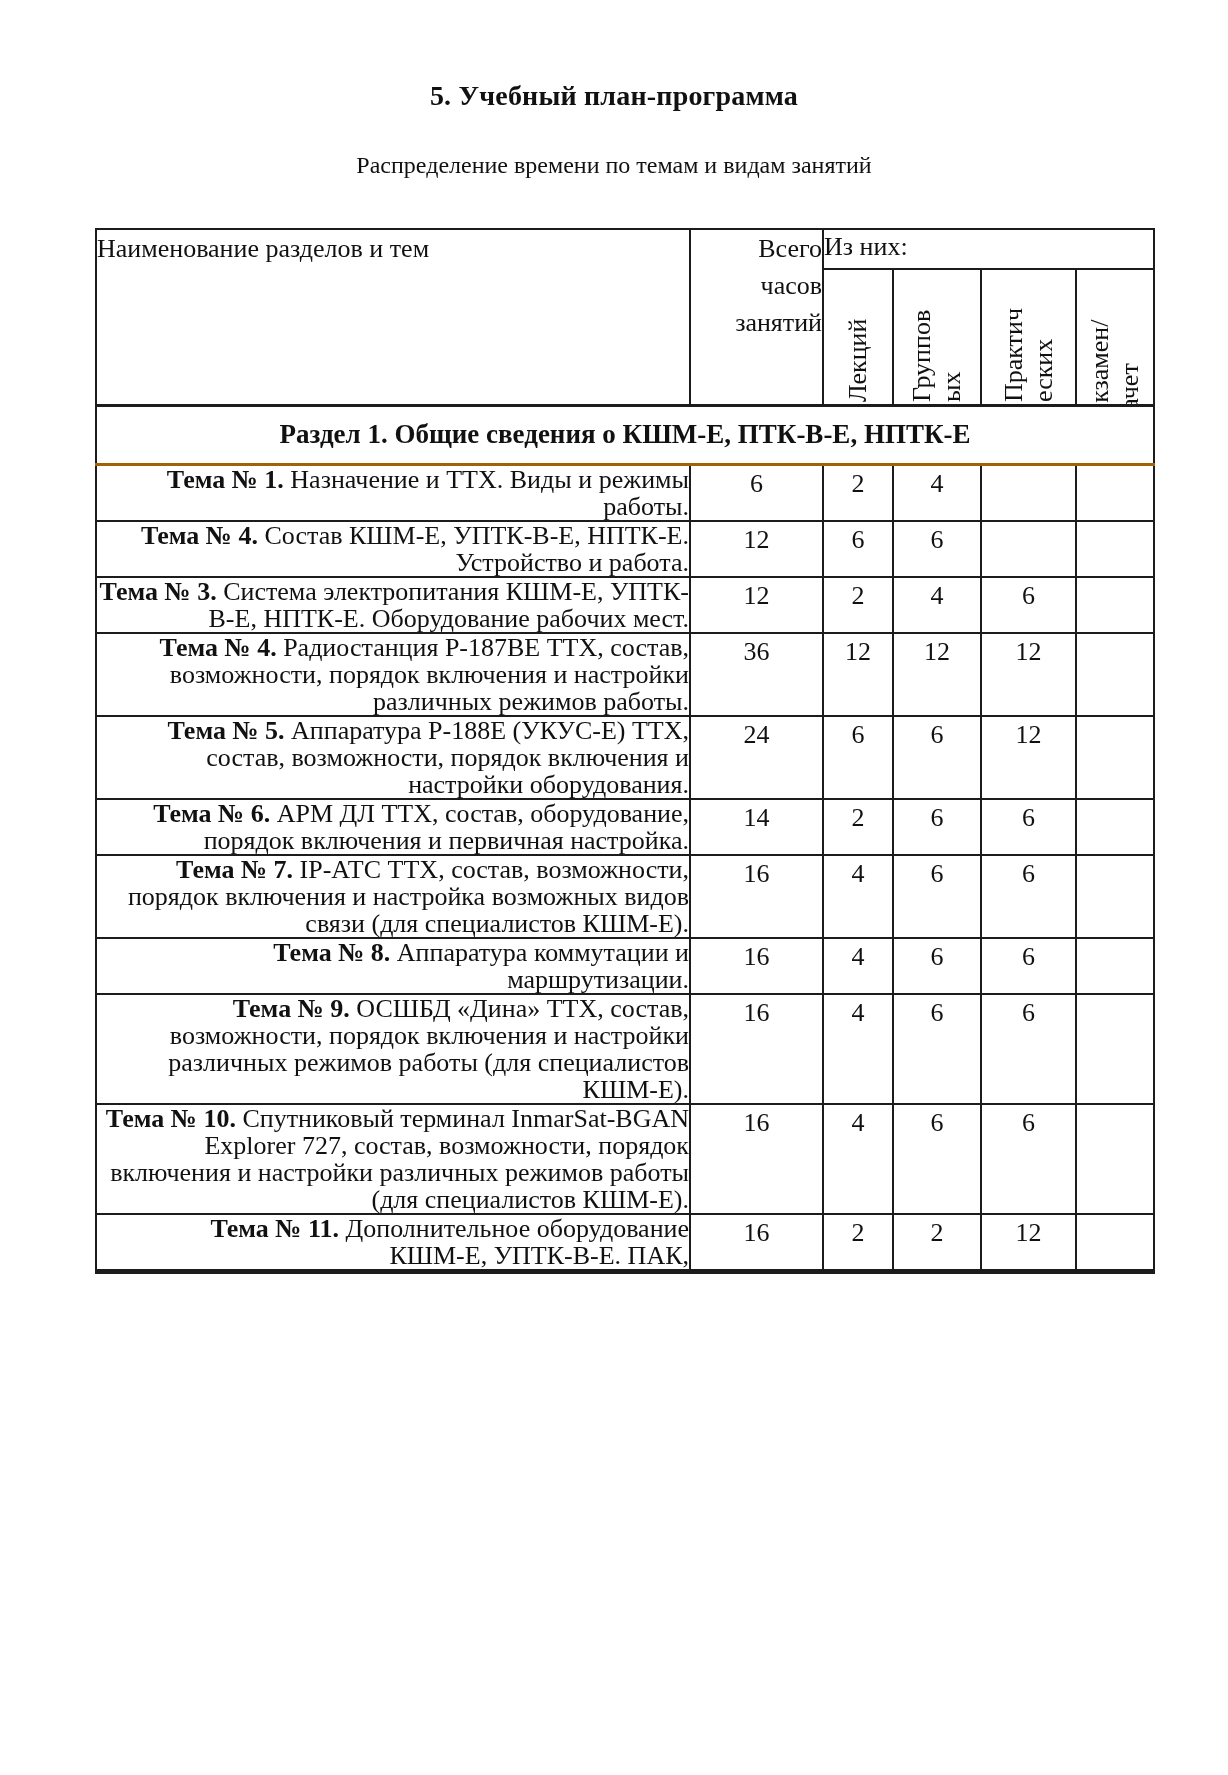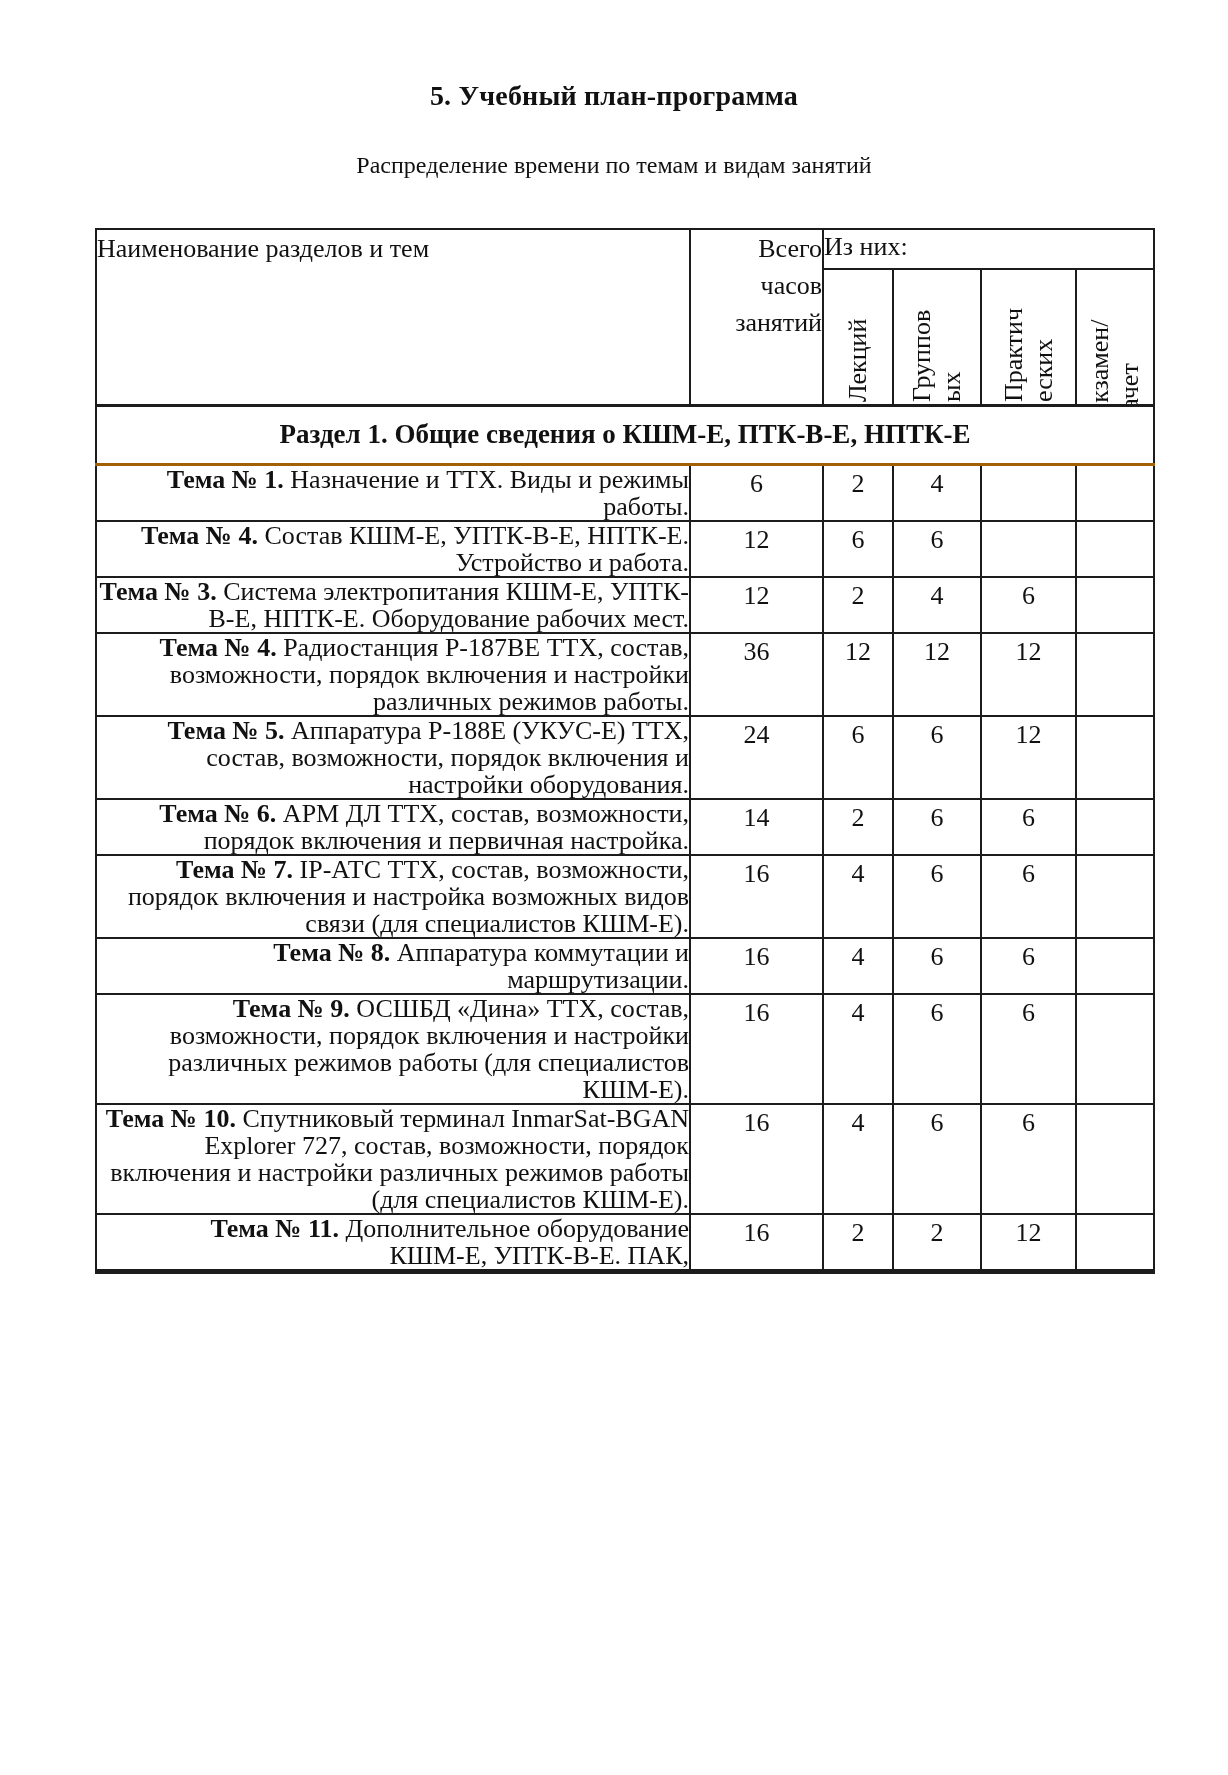--- a/index.html
+++ b/index.html
@@ -193,21 +193,21 @@
       </td>
       <td class="num-cell">24</td>
       <td class="num-cell">6</td>
       <td class="num-cell">6</td>
       <td class="num-cell">12</td>
       <td class="num-cell"></td>
     </tr>
 
     <tr>
       <td class="name-cell">
-        <div class="nc"><b>Тема № 6.</b><span> АРМ ДЛ ТТХ, состав, возможности, порядок включения и первичная настройка.</span></div>
+        <div class="nc"><b>Тема № 6.</b><span> АРМ ДЛ ТТХ, состав, оборудование, порядок включения и первичная настройка.</span></div>
       </td>
       <td class="num-cell">14</td>
       <td class="num-cell">2</td>
       <td class="num-cell">6</td>
       <td class="num-cell">6</td>
       <td class="num-cell"></td>
     </tr>
 
     <tr>
       <td class="name-cell">

